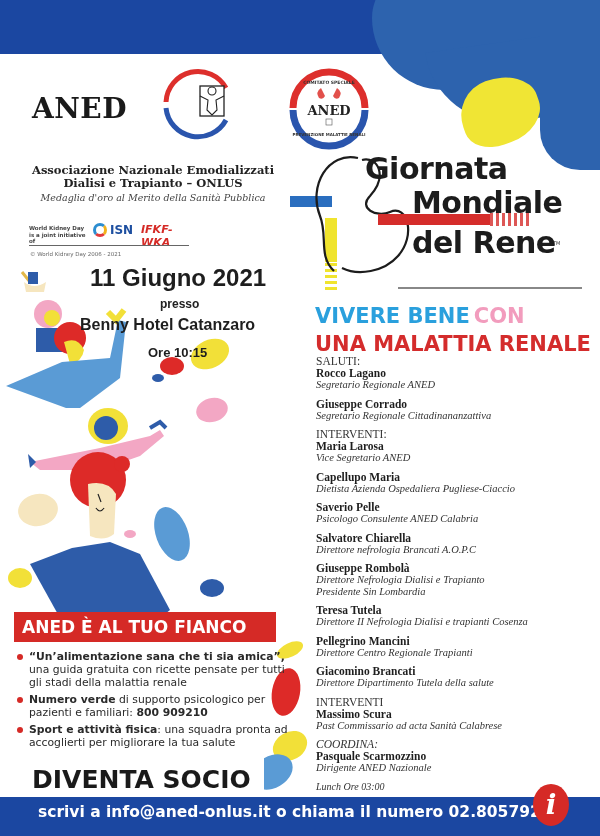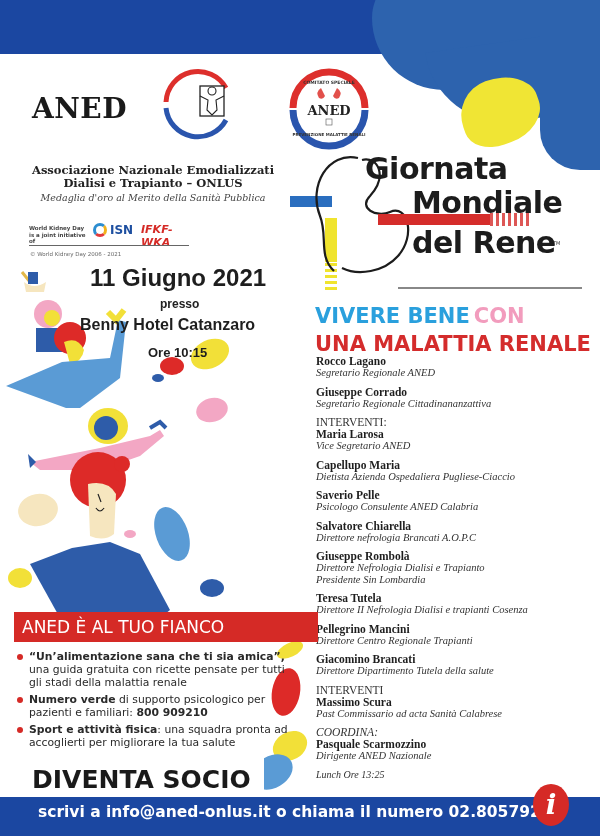--- a/index.html
+++ b/index.html
@@ -65,21 +65,21 @@
   .prog-section { font-size: 11.5px; color: #333; line-height: 12px; text-transform: none; }
   .prog-section.italic { font-style: italic; }
   .prog-name { font-weight: bold; font-size: 11.5px; color: #1e1e1e; line-height: 12px; }
   .prog-role { font-style: italic; font-size: 10.5px; color: #333; line-height: 11.5px; }
   .lunch { font-style: italic; font-size: 10px; color: #333; margin-top: 1px; }
 
   
   .illus { left: 0; top: 258px; width: 310px; height: 360px; }
 
   
-  .fianco { left: 14px; top: 612px; width: 304px; height: 30px; background: #d52a26; color: #fff; font-family: "DejaVu Sans", sans-serif; font-weight: normal; font-size: 17px; line-height: 30px; padding-left: 8px; letter-spacing: 0px; }
+  .fianco { left: 14px; top: 612px; width: 262px; height: 30px; background: #d52a26; color: #fff; font-family: "DejaVu Sans", sans-serif; font-weight: bold; font-size: 17px; line-height: 30px; padding-left: 8px; letter-spacing: 0px; }
   .bullets { left: 16px; top: 650px; width: 275px; font-family: "DejaVu Sans", sans-serif; font-size: 10.8px; line-height: 13px; color: #2a2a2a; }
   .bullets li { list-style: none; position: relative; padding-left: 13px; margin-bottom: 4px; }
   .bullets li .dot { position: absolute; left: 1px; top: 4px; width: 6px; height: 6px; border-radius: 50%; background: #d52a26; }
   .bullets b { font-weight: bold; }
 
   .diventa { left: 32px; top: 765px; font-family: "DejaVu Sans", sans-serif; font-weight: bold; font-size: 25px; color: #1a1a1a; letter-spacing: 0px; }
 
   
   .bottom-band { left: 0; top: 797px; width: 600px; height: 39px; background: #1b47a1; }
   .bottom-text { left: 38px; top: 803px; font-family: "DejaVu Sans", sans-serif; font-weight: bold; font-size: 15.5px; color: #fff; letter-spacing: 0px; }
@@ -197,20 +197,21 @@
   <ellipse cx="8" cy="132" rx="22" ry="16" transform="rotate(-30 8 132)" fill="#5a9bd5"></ellipse>
 </svg>
 
 <div class="abs slogan">
   <span class="s1">VIVERE BENE</span><span class="s2">CON</span>
   <span class="s3">UNA MALATTIA RENALE</span>
 </div>
 
 <div class="abs program" id="program">
     <div class="prog-block">
+      <div class="prog-section">SALUTI:</div>
       <div class="prog-name">Rocco Lagano</div>
       <div class="prog-role">Segretario Regionale ANED</div>
     </div>
     <div class="prog-block">
       <div class="prog-name">Giuseppe Corrado</div>
       <div class="prog-role">Segretario Regionale Cittadinananzattiva</div>
     </div>
     <div class="prog-block">
       <div class="prog-section">INTERVENTI:</div>
       <div class="prog-name">Maria Larosa</div>
@@ -248,21 +249,21 @@
     <div class="prog-block">
       <div class="prog-section">INTERVENTI</div>
       <div class="prog-name">Massimo Scura</div>
       <div class="prog-role">Past Commissario ad acta Sanità Calabrese</div>
     </div>
     <div class="prog-block">
       <div class="prog-section italic">COORDINA:</div>
       <div class="prog-name">Pasquale Scarmozzino</div>
       <div class="prog-role">Dirigente ANED Nazionale</div>
     </div>
-    <div class="lunch">Lunch Ore 13:25</div>
+    <div class="lunch">Lunch Ore 03:00</div>
   </div>
 
 <div class="abs fianco">ANED È AL TUO FIANCO</div>
 <ul class="abs bullets" id="bullets">
     <li><span class="dot"></span><b>“Un’alimentazione sana che ti sia amica”,</b><span> una guida gratuita con ricette pensate per tutti gli stadi della malattia renale</span></li>
     <li><span class="dot"></span><b>Numero verde</b><span> di supporto psicologico per pazienti e familiari: </span><b>800 909210</b></li>
     <li><span class="dot"></span><b>Sport e attività fisica</b><span>: una squadra pronta ad accoglierti per migliorare la tua salute</span></li>
   </ul>
 <div class="abs diventa">DIVENTA SOCIO</div>
 

